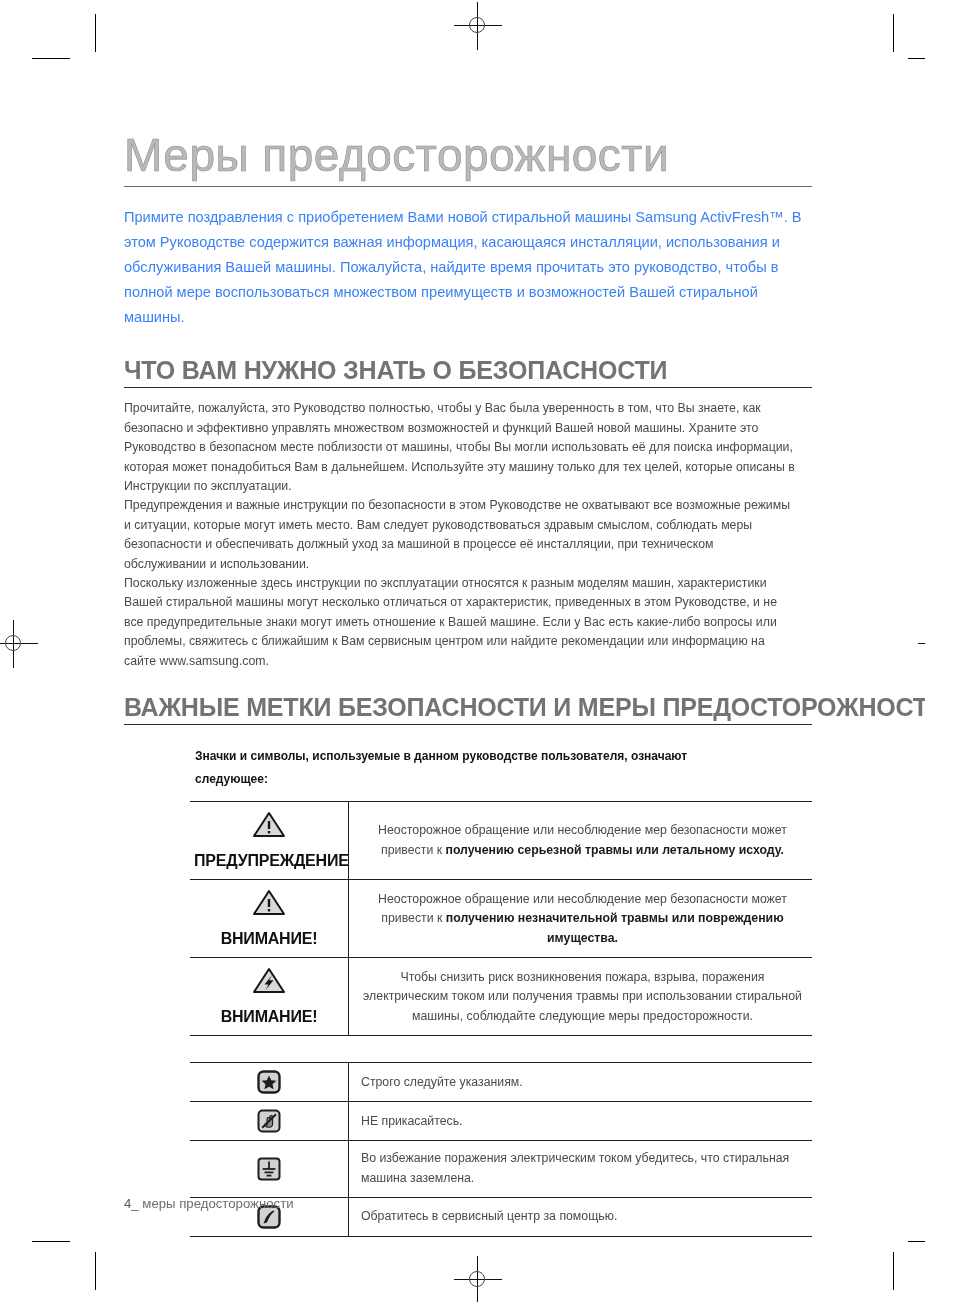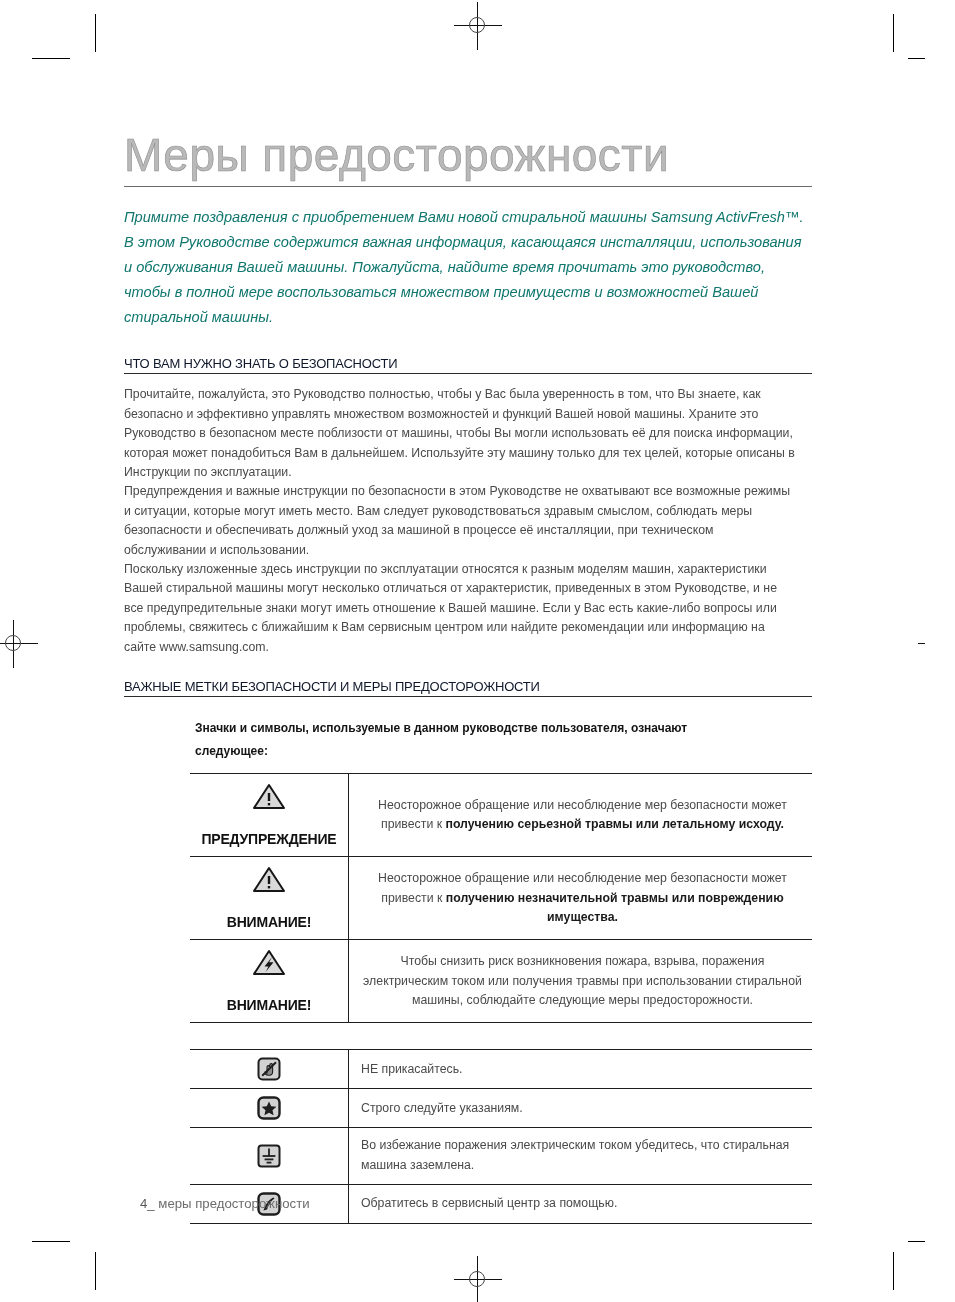--- a/index.html
+++ b/index.html
@@ -76,30 +76,29 @@
   .title-rule {
     height: 1px;
     background: #6a6a6a;
     margin: 0 0 18px 0;
   }
 
   
   .intro {
     font-size: 14.6px;
     line-height: 25px;
-    color: #0f766e;
+    color: #3b82f6;
     margin: 0 0 26px 0;
-    font-style: italic;
   }
 
   
   .section-head {
-    font-size: 13px;
-    font-weight: 400;
-    color: #0f172a;
+    font-size: 25px;
+    font-weight: 700;
+    color: #737373;
     margin: 0 0 2px 0;
     letter-spacing: -0.2px;
     white-space: nowrap;
   }
   .section-rule {
     height: 1.4px;
     background: #2b2b2b;
     margin-bottom: 11px;
   }
 
@@ -149,24 +148,24 @@
     font-size: 12.3px;
     line-height: 19.6px;
     color: #4a4a4a;
   }
   .legend-table .text-cell b {
     color: #1a1a1a;
     font-weight: 700;
   }
   .warn-label {
     display: block;
-    font-size: 14px;
+    font-size: 16px;
     font-weight: 700;
     color: #111;
-    margin-top: 17px;
+    margin-top: 10px;
     letter-spacing: -0.2px;
   }
 
   
   .legend-table tr + tr td { border-top: 0; }
 
   .table-gap { height: 26px; }
 
   
   .symbol-table {
@@ -203,21 +202,21 @@
   }
   .tri {
     display: inline-block;
     width: 34px;
     height: 28px;
   }
 
   
   .footer {
     position: absolute;
-    left: 140px;
+    left: 124px;
     top: 1196px;
     font-size: 13.2px;
     color: #6d6d6d;
   }
   .footer .pagenum {
     font-weight: 400;
     color: #5a5a5a;
   }
 </style>
 </head>
@@ -317,36 +316,36 @@
     <div class="table-gap"></div>
 
     <table class="symbol-table">
       <tbody>
 
 
 
         <tr>
           <td class="icon-cell">
             <svg class="sym-box" viewBox="0 0 26 26">
+              <rect x="2.5" y="2.5" width="21" height="21" rx="5" ry="5" fill="#d2d2d2" stroke="#1e1e1e" stroke-width="2.4"></rect>
+              <polygon points="13,6.4 15.2,11.2 20.4,11.8 16.5,15.2 17.6,20.3 13,17.7 8.4,20.3 9.5,15.2 5.6,11.8 10.8,11.2" fill="#1e1e1e"></polygon>
+            </svg>
+          </td>
+          <td class="text-cell">Строго следуйте указаниям.</td>
+        </tr>
+
+        <tr>
+          <td class="icon-cell">
+            <svg class="sym-box" viewBox="0 0 26 26">
               <rect x="2.5" y="2.5" width="21" height="21" rx="4" ry="4" fill="#d2d2d2" stroke="#1e1e1e" stroke-width="2"></rect>
               <path d="M11 17 v-6 a1.4 1.4 0 0 1 2.8 0 v-2 a1.4 1.4 0 0 1 2.8 0 v7.2 a3 3 0 0 1 -3 3 h-1.4 a3 3 0 0 1 -3 -3 z" fill="#8d8d8d" stroke="#1e1e1e" stroke-width="1.1"></path>
               <line x1="6.2" y1="19.8" x2="20" y2="6.2" stroke="#1e1e1e" stroke-width="2"></line>
             </svg>
           </td>
           <td class="text-cell">НЕ прикасайтесь.</td>
-        </tr>
-
-        <tr>
-          <td class="icon-cell">
-            <svg class="sym-box" viewBox="0 0 26 26">
-              <rect x="2.5" y="2.5" width="21" height="21" rx="5" ry="5" fill="#d2d2d2" stroke="#1e1e1e" stroke-width="2.4"></rect>
-              <polygon points="13,6.4 15.2,11.2 20.4,11.8 16.5,15.2 17.6,20.3 13,17.7 8.4,20.3 9.5,15.2 5.6,11.8 10.8,11.2" fill="#1e1e1e"></polygon>
-            </svg>
-          </td>
-          <td class="text-cell">Строго следуйте указаниям.</td>
         </tr>
 
 
         <tr>
           <td class="icon-cell">
             <svg class="sym-box" viewBox="0 0 26 26">
               <rect x="2.5" y="2.5" width="21" height="21" rx="3" ry="3" fill="#d2d2d2" stroke="#1e1e1e" stroke-width="2"></rect>
               <line x1="13" y1="5.5" x2="13" y2="13" stroke="#1e1e1e" stroke-width="1.8"></line>
               <line x1="6.6" y1="13" x2="19.4" y2="13" stroke="#1e1e1e" stroke-width="1.8"></line>
               <line x1="8.6" y1="16.4" x2="17.4" y2="16.4" stroke="#1e1e1e" stroke-width="1.8"></line>

